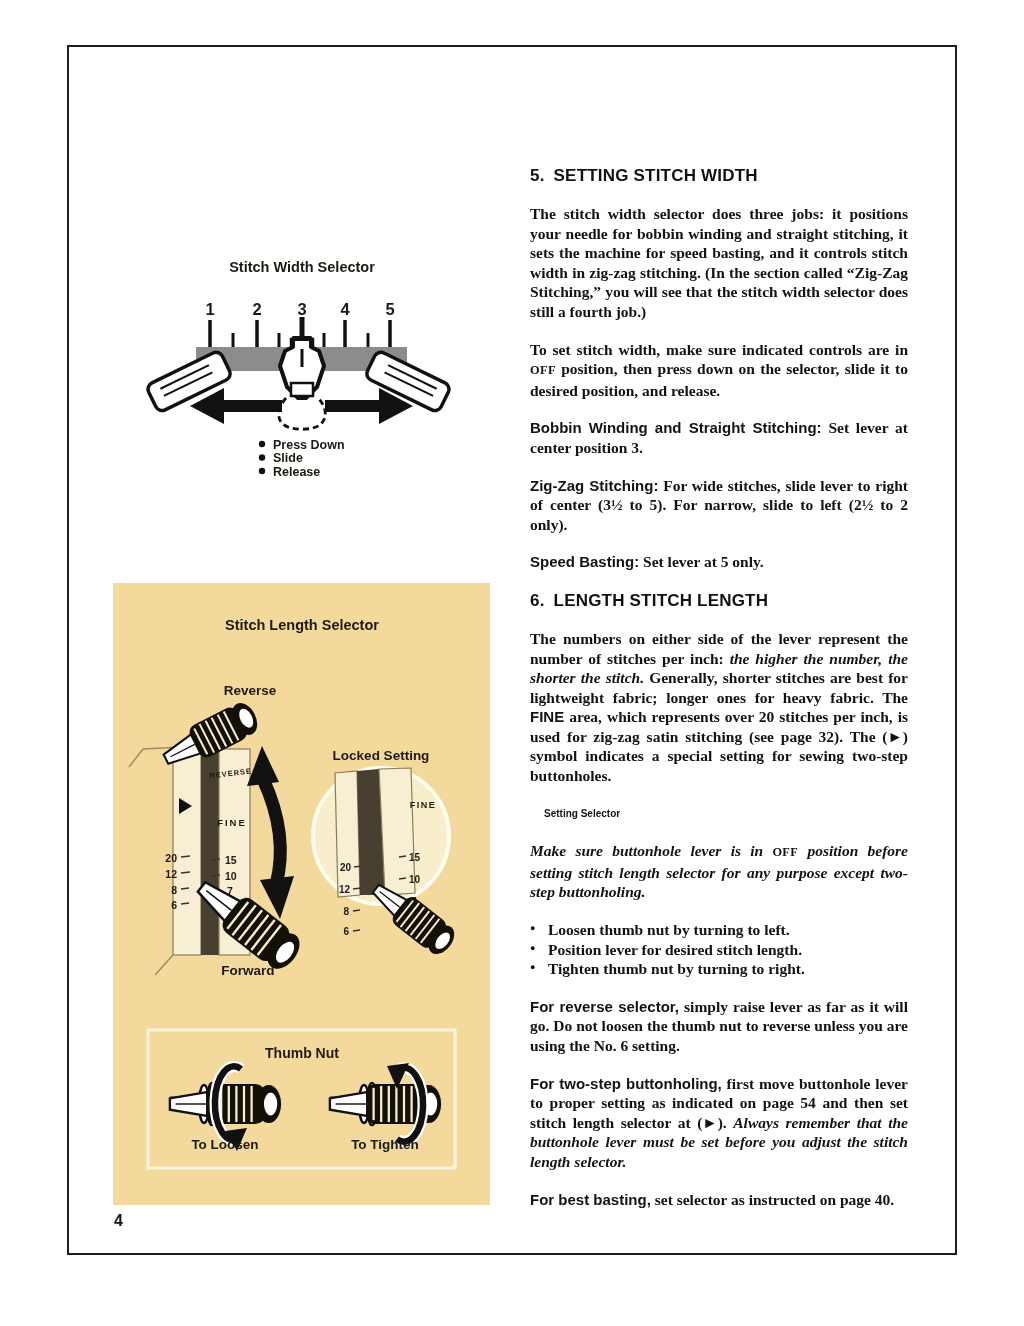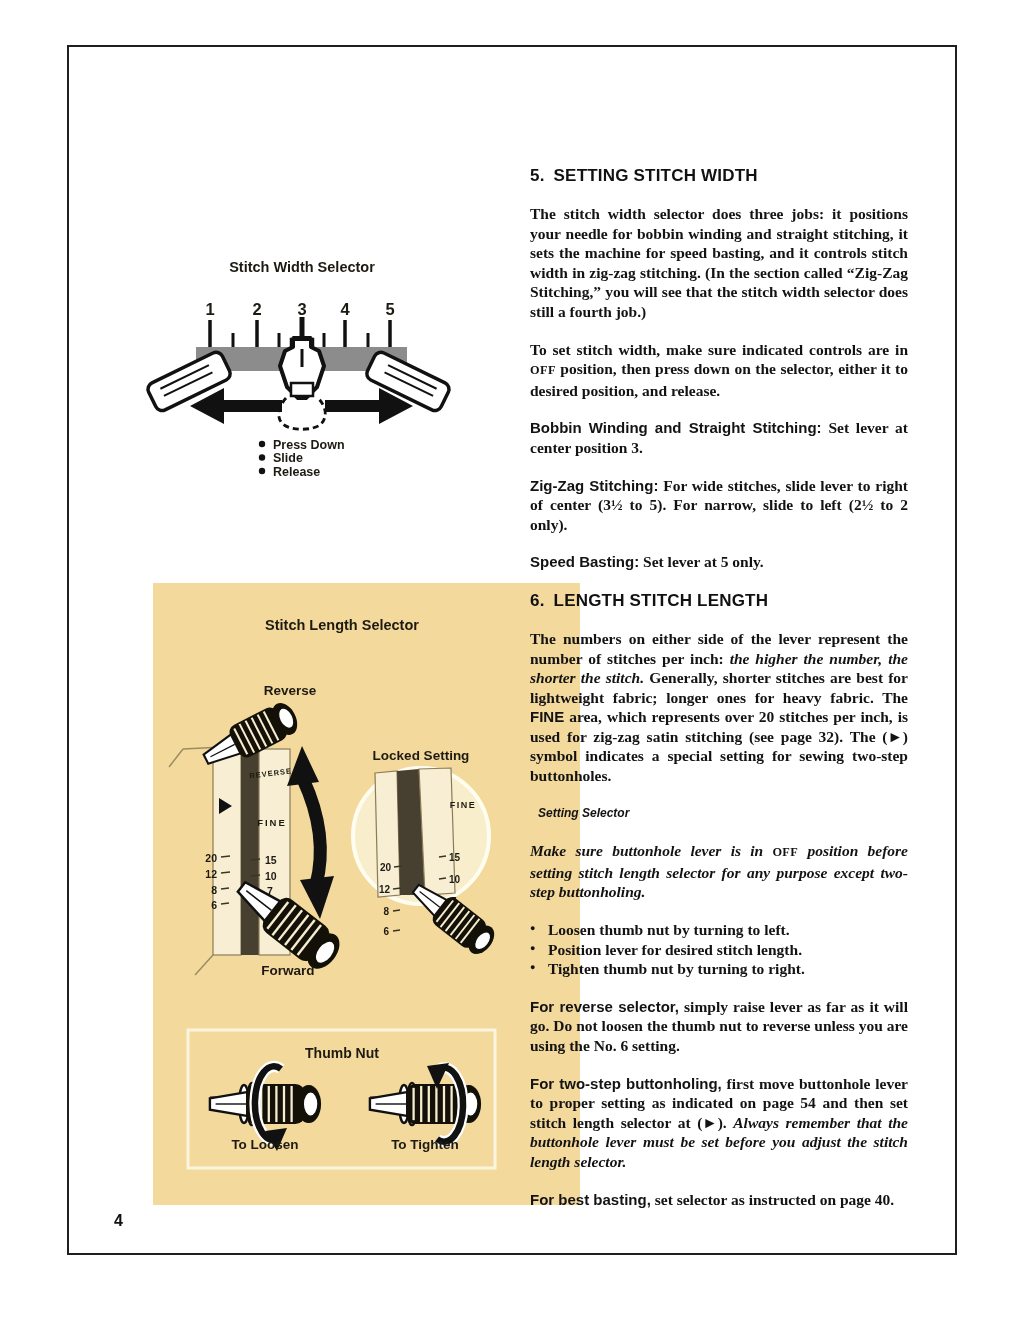--- a/index.html
+++ b/index.html
@@ -11,28 +11,28 @@
   
   .col { position:absolute; left:530px; top:165px; width:378px; color:#131313;
          font-weight:700; font-size:15.5px; line-height:19.6px; text-align:justify; }
   .sec-head { display:flex; gap:9px; font-family:"Liberation Sans",sans-serif;
               font-size:17px; line-height:21px; letter-spacing:0.2px; margin:0 0 9px 0; color:#111; }
   .sec-head.second { margin-top:15px; }
   .col p { margin:18px 0; }
   .lbl { font-family:"Liberation Sans",sans-serif; font-size:15px; }
   .it  { font-style:italic; }
   .sc  { font-size:12.3px; letter-spacing:0.4px; font-style:normal; }
-  .subhead { font-family:"Liberation Sans",sans-serif; font-size:12px; margin:13px 0 7px 8px;font-style:italic; }
+  .subhead { font-family:"Liberation Sans",sans-serif; font-size:10px; margin:13px 0 7px 14px; }
   .bullets { margin:7px 0; }
   .brow { display:flex; }
   .bdot { width:18px; flex:0 0 18px; font-size:9px; position:relative; top:-1px; }
 
   
   .wsel { position:absolute; left:140px; top:254px; width:330px; height:240px; }
-  .ybox { position:absolute; left:113px; top:583px; width:427px; height:622px; background:#f4d99d;margin-left:40px; }
+  .ybox { position:absolute; left:113px; top:583px; width:377px; height:622px; background:#f4d99d; }
   .ybox svg { position:absolute; left:0; top:0; }
   svg text { font-family:"Liberation Sans",sans-serif; font-weight:700; fill:#1d1a12; }
   .pagenum { position:absolute; left:114px; top:1212px; font-family:"Liberation Sans",sans-serif;
              font-weight:700; font-size:16px; color:#111; }
 </style>
 </head>
 <body>
 
 <div class="sheet">
   <div class="frame"></div>
@@ -238,21 +238,21 @@
 
   <div class="col">
 
     <div class="sec-head">
       <span>5.</span>
       <span>SETTING STITCH WIDTH</span>
     </div>
 
     <p><span>The stitch width selector does three jobs: it positions your needle for bobbin winding and straight stitching, it sets the machine for speed basting, and it controls stitch width in zig-zag stitching. (In the section called “Zig-Zag Stitching,” you will see that the stitch width selector does still a fourth job.)</span></p>
 
-    <p><span>To set stitch width, make sure indicated controls are in </span><span class="sc">OFF</span><span> position, then press down on the selector, either it to desired position, and release.</span></p>
+    <p><span>To set stitch width, make sure indicated controls are in </span><span class="sc">OFF</span><span> position, then press down on the selector, slide it to desired position, and release.</span></p>
 
     <p><span class="lbl">Bobbin Winding and Straight Stitching:</span><span> Set lever at center position 3.</span></p>
 
     <p><span class="lbl">Zig-Zag Stitching:</span><span> For wide stitches, slide lever to right of center (3½ to 5). For narrow, slide to left (2½ to 2 only).</span></p>
 
 
     <p><span class="lbl">Speed Basting:</span><span> Set lever at 5 only.</span></p>
 
     <div class="sec-head second">
       <span>6.</span>

